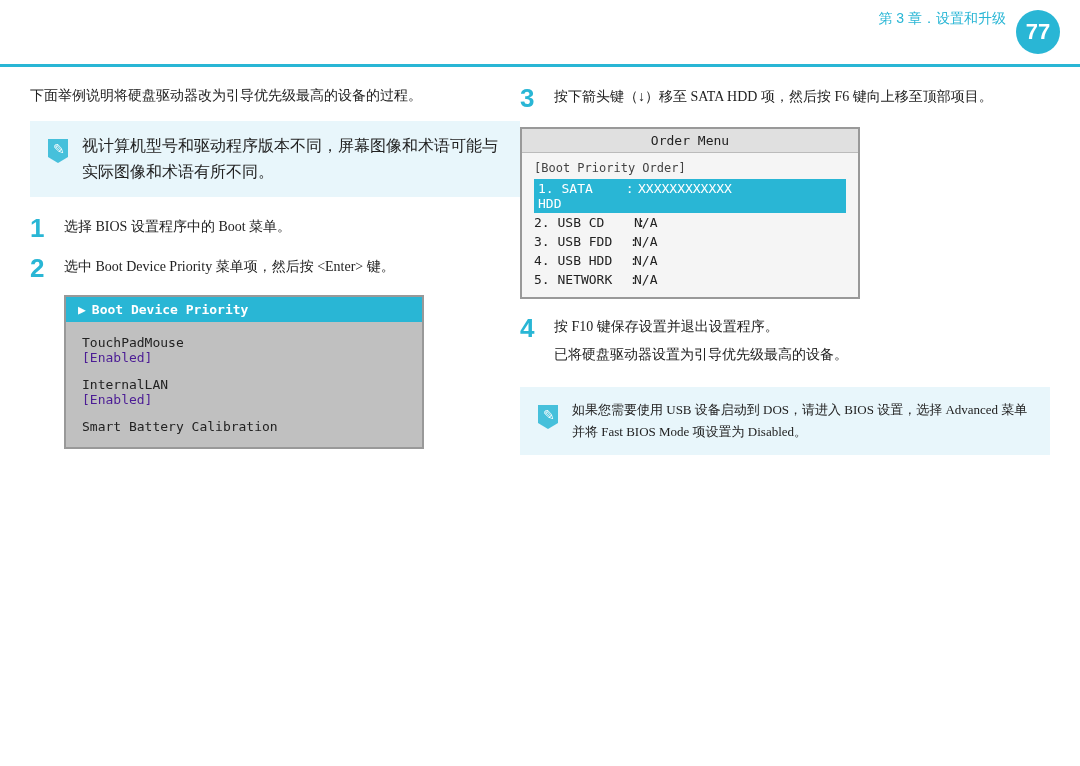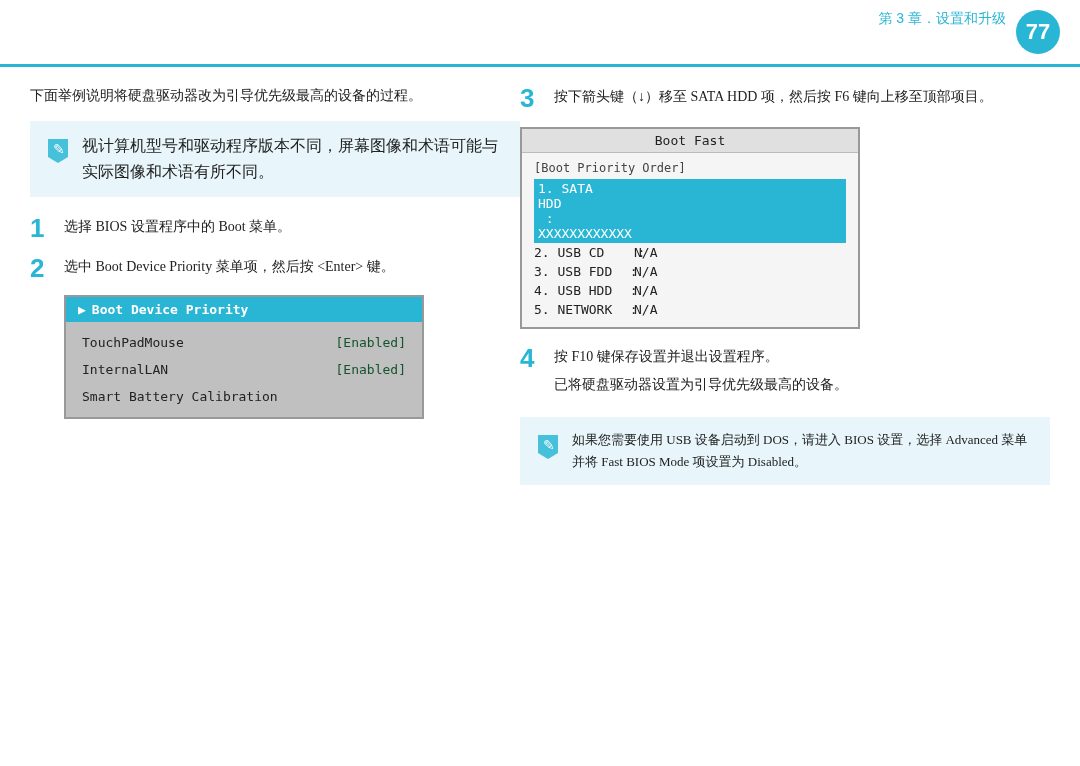--- a/index.html
+++ b/index.html
@@ -146,23 +146,24 @@
       padding: 10px 16px;
       background: #c0c0c0;
     }
     .bios-row {
       display: flex;
       justify-content: space-between;
       font-size: 13px;
       color: #222;
       padding: 3px 0;
       font-family: monospace;
+      flex-direction: column;
     }
     .bios-row-label { color: #222; }
-    .bios-row-value { color: #14532d; }
+    .bios-row-value { color: #4c1d95; }
     .bios-separator { height: 6px; }
 
     
     .right-col {
       flex: 1;
     }
 
     .step-right {
       display: flex;
       align-items: flex-start;
@@ -214,21 +215,20 @@
       display: flex;
       font-size: 13px;
       color: #222;
       padding: 2px 0;
       font-family: monospace;
     }
     .boot-item.selected {
       background: #29b6d5;
       color: #fff;
       padding: 2px 4px;
-      flex-direction: column;
     }
     .boot-item-num { width: 80px; }
     .boot-item-sep { width: 20px; }
     .boot-item-val { }
 
     
     .step4-text {
       font-size: 14px;
       color: #222;
       line-height: 1.7;
@@ -312,21 +312,21 @@
   </div>
 
   <div class="right-col">
 
     <div class="step-right">
       <span class="step-num-right">3</span>
       <span class="step-text-right">按下箭头键（↓）移至 SATA HDD 项，然后按 F6 键向上移至顶部项目。</span>
     </div>
 
     <div class="boot-menu">
-      <div class="boot-menu-title">Boot Fast</div>
+      <div class="boot-menu-title">Order Menu</div>
       <div class="boot-menu-body">
         <div class="boot-priority-label">[Boot Priority Order]</div>
         <div class="boot-item selected">
           <span class="boot-item-num">1. SATA HDD</span>
           <span class="boot-item-sep">&nbsp;:&nbsp;</span>
           <span class="boot-item-val">XXXXXXXXXXXX</span>
         </div>
         <div class="boot-item">
           <span class="boot-item-num">2. USB CD</span>
           <span class="boot-item-sep">&nbsp;&nbsp;&nbsp;:&nbsp;</span>

